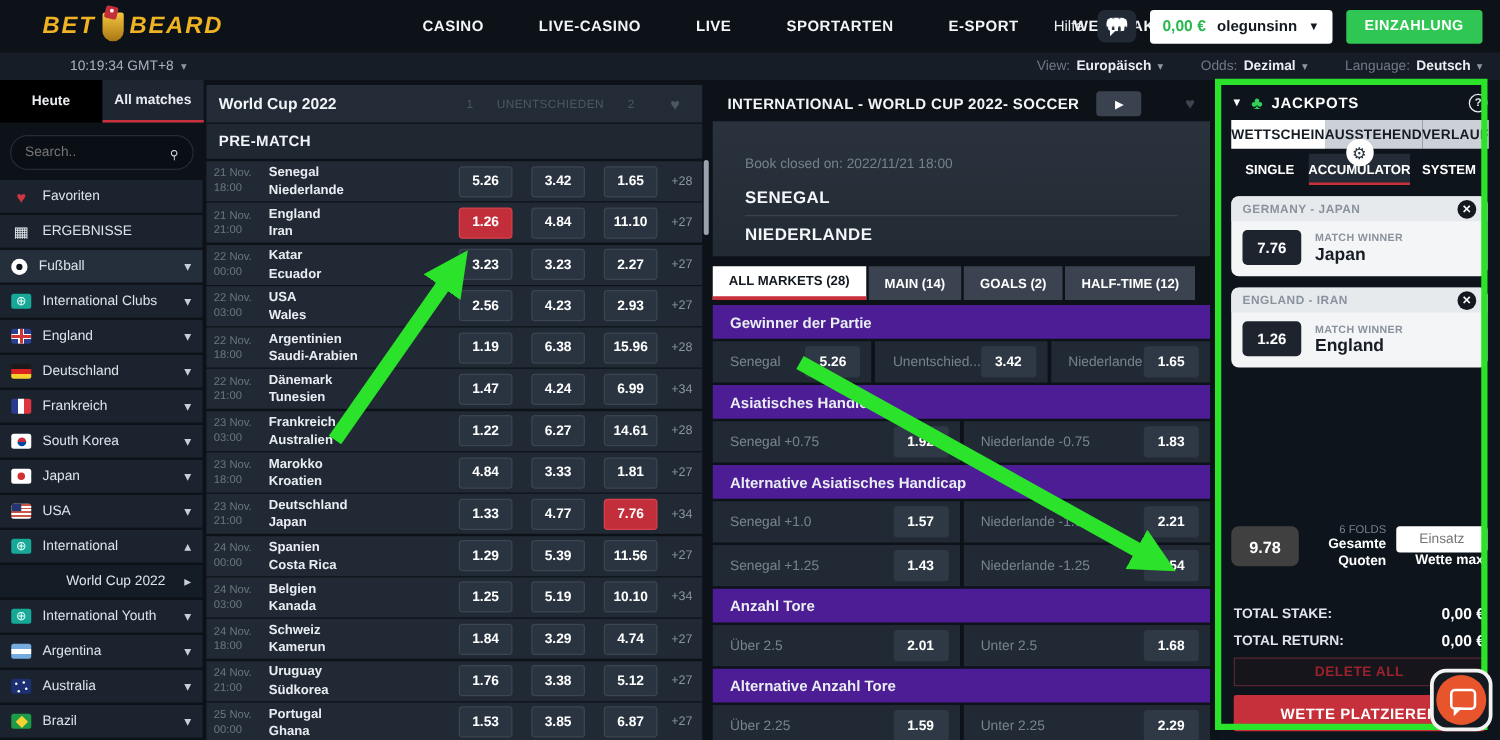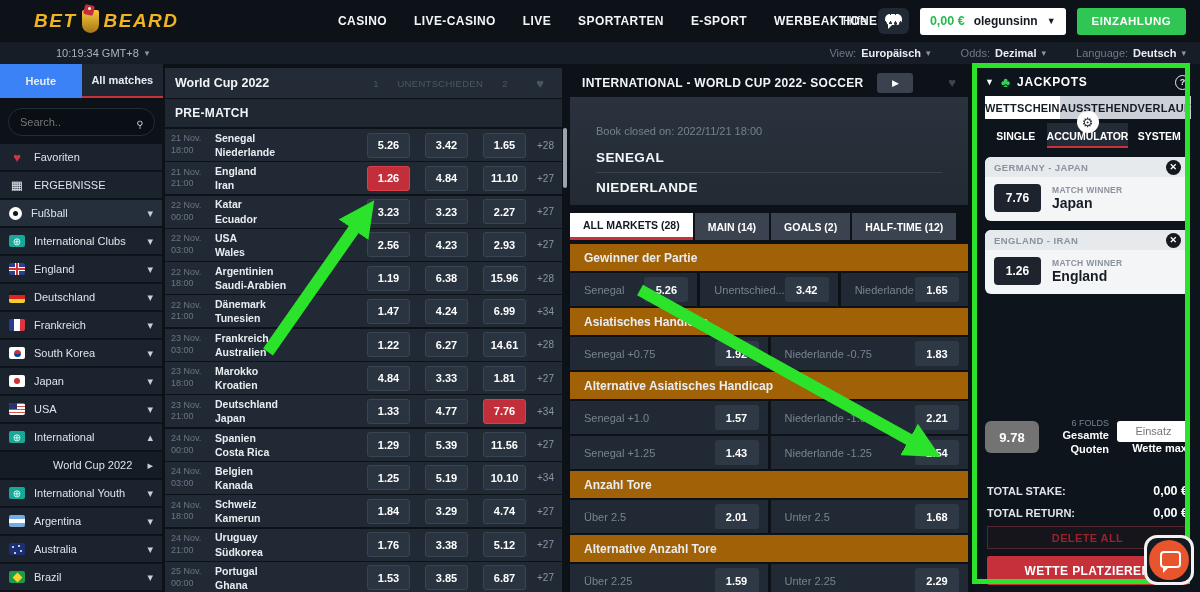--- a/index.html
+++ b/index.html
@@ -5,21 +5,21 @@
   *{margin:0;padding:0;box-sizing:border-box}
   html,body{width:1200px;height:592px;overflow:hidden;background:#0c1218;font-family:"Liberation Sans",sans-serif}
   .stage{position:relative;width:1200px;height:592px;background:#0c1218}
 
   
   .topbar{position:absolute;left:0;top:0;width:1200px;height:42px;background:#0c1218;display:flex;align-items:center;z-index:2}
   .logo{display:flex;align-items:center;gap:5px;margin-left:34px;font-style:italic;font-weight:bold;font-size:19px;color:#f0b324;letter-spacing:1.5px}
   .logo-beard{width:17px;height:23px;position:relative;background:linear-gradient(#f6c73e,#a87614);border-radius:2px 2px 9px 9px}
   .logo-beard::before{content:"";position:absolute;top:-5px;left:2px;width:10px;height:10px;background:#c22f3a;border-radius:2px;transform:rotate(14deg)}
   .logo-beard::after{content:"";position:absolute;top:-3px;left:6px;width:3px;height:3px;background:#fff;border-radius:50%}
-  .nav{position:absolute;left:338px;display:flex;gap:27px}
+  .nav{position:absolute;left:338px;display:flex;gap:44px}
   .nav-item{font-weight:bold;font-size:12px;color:#f3f6f9;letter-spacing:.4px;cursor:pointer}
   .tb-right{position:absolute;right:14px;display:flex;align-items:center;gap:11px}
   .help{font-size:12px;color:#e9eef3}
   .chatbtn{width:31px;height:26px;background:#212a34;border-radius:6px;position:relative;cursor:pointer}
   .chatbtn::before{content:"";position:absolute;left:7px;top:6px;width:17px;height:11px;background:#fff;border-radius:5px;background-image:radial-gradient(#2a323c 1px,transparent 1.3px);background-size:5px 11px;background-position:3px 4px}
   .chatbtn::after{content:"";position:absolute;left:10px;top:16px;border-top:5px solid #fff;border-right:5px solid transparent}
   .balance-pill{height:27px;background:#fff;border-radius:3px;display:flex;align-items:center;padding:0 10px;gap:9px;cursor:pointer}
   .bal{color:#27b94e;font-weight:bold;font-size:12.5px}
   .uname{color:#141a22;font-weight:bold;font-size:12px}
   .caret{font-size:9px;color:#141a22}
@@ -30,21 +30,21 @@
   .sb-time{margin-left:56px;color:#aab3bd;display:flex;gap:6px;align-items:center;cursor:pointer}
   .sb-right{margin-left:auto;margin-right:14px;display:flex;gap:30px}
   .sb-group{display:flex;gap:5px;align-items:center;cursor:pointer}
   .sb-label{color:#6f7a86}
   .sb-value{color:#eaeef2;font-weight:bold}
   .sb-caret{color:#8d97a2;font-size:9px}
 
   
   .sidebar{position:absolute;left:0;top:64px;width:163px;height:528px;background:#0c1218}
   .side-tabs{display:flex;height:34px}
-  .stab{flex:1;display:flex;align-items:center;justify-content:center;font-size:11px;font-weight:bold;color:#e8ecf0;background:#3b82f6;cursor:pointer}
+  .stab{flex:1;display:flex;align-items:center;justify-content:center;font-size:11px;font-weight:bold;color:#e8ecf0;background:#000000;cursor:pointer}
   .stab.active{background:#1d2631;border-bottom:2px solid #c8303a}
   .search{margin:10px 8px 8px;height:28px;background:#0a0f15;border:1px solid #232c37;border-radius:15px;display:flex;align-items:center;padding:0 11px}
   .search input{background:transparent;border:none;outline:none;color:#9aa4af;font-size:11px;width:100px;font-family:inherit}
   .mag{margin-left:auto;color:#e6ebf0;font-size:15px;transform:rotate(-45deg);line-height:1;cursor:pointer}
   .side-item{height:26px;margin:0 1px 2px 0;background:#1b242e;display:flex;align-items:center;padding:0 9px;cursor:pointer}
   .side-item.active{background:#252f3b}
   .side-item.sub{background:#141c26;padding-left:28px}
   .slabel{font-size:11px;color:#dde3e9;margin-left:9px;white-space:nowrap}
   .chev{margin-left:auto;color:#c8cfd6;font-size:9px}
   .chev.down::after{content:"▾";font-size:11px}
@@ -102,21 +102,21 @@
   .ev-play{width:36px;height:20px;background:#39424e;border-radius:3px;color:#fff;font-size:9px;display:flex;align-items:center;justify-content:center;cursor:pointer}
   .ev-heart{margin-left:auto;color:#3c4652;font-size:13px;cursor:pointer}
   .ev-hero{height:108px;background:linear-gradient(#2a323d,#222a33);padding:28px 26px 0;position:relative}
   .ev-book{font-size:11px;color:#76818d;margin-bottom:13px}
   .ev-team{font-weight:bold;font-size:13.5px;color:#f4f7fa;letter-spacing:.4px}
   .ev-div{height:1px;background:#39424d;margin:7px 0}
   .ev-tabs{display:flex;gap:2px;margin-top:8px;height:27px}
   .etab{padding:0 13px;display:flex;align-items:center;background:#3a434f;color:#fff;font-weight:bold;font-size:10.5px;cursor:pointer}
   .etab.active{background:#fff;color:#131920;border-bottom:3px solid #c8303a}
   .markets{margin-top:4px}
-  .mhead{height:27px;background:#a16207;display:flex;align-items:center;padding:0 14px;font-size:12px;font-weight:bold;color:#e9edf2;margin-bottom:2px}
+  .mhead{height:27px;background:#4c1d95;display:flex;align-items:center;padding:0 14px;font-size:12px;font-weight:bold;color:#e9edf2;margin-bottom:2px}
   .morow{display:flex;gap:3px;margin-bottom:2px}
   .mopt{flex:1;height:33px;background:#212a34;display:flex;align-items:center;justify-content:space-between;padding:0 9px 0 14px;cursor:pointer}
   .mlabel{font-size:11px;color:#79838f}
   .mval{min-width:44px;height:25px;background:#2f3945;border-radius:3px;display:flex;align-items:center;justify-content:center;font-weight:bold;font-size:11px;color:#fff}
 
   
   .betslip{position:absolute;left:975px;top:64px;width:225px;height:528px;background:#0e141b;padding:6px 10px;z-index:1}
   .bs-head{height:24px;display:flex;align-items:center;gap:7px}
   .bs-caret{color:#fff;font-size:9px;cursor:pointer}
   .bs-clover{color:#35d05a;font-size:14px}
@@ -130,21 +130,21 @@
   .bsmode{flex:1;display:flex;align-items:center;justify-content:center;font-weight:bold;font-size:10.5px;color:#fff;cursor:pointer}
   .bsmode.active{background:#232b36;box-shadow:inset 0 -2px 0 #c8303a}
   .bcard{background:#f3f5f7;border-radius:6px;margin-top:9px;overflow:hidden}
   .bcard-h{height:20px;background:#e7eaed;display:flex;align-items:center;padding:0 9px;font-size:9.5px;font-weight:bold;color:#8a929d;letter-spacing:.4px}
   .bclose{margin-left:auto;width:15px;height:15px;border-radius:50%;background:#15191f;color:#fff;font-size:9px;display:flex;align-items:center;justify-content:center;cursor:pointer}
   .bcard-b{display:flex;align-items:center;gap:11px;padding:7px 9px 9px}
   .bodds{width:47px;height:28px;background:#1d242e;border-radius:4px;color:#fff;font-weight:bold;font-size:12px;display:flex;align-items:center;justify-content:center}
   .bmarket{font-size:8.5px;color:#8a929d;font-weight:bold;letter-spacing:.3px}
   .bpick{font-size:14px;color:#171d25;font-weight:bold}
   .bs-stake{position:absolute;left:10px;right:10px;top:354px;display:flex;align-items:center;gap:8px}
-  .btotal-odds{width:54px;height:32px;background:#737373;border-radius:6px;color:#fff;font-weight:bold;font-size:13px;display:flex;align-items:center;justify-content:center;flex:none}
+  .btotal-odds{width:54px;height:32px;background:#404040;border-radius:6px;color:#fff;font-weight:bold;font-size:13px;display:flex;align-items:center;justify-content:center;flex:none}
   .bfold-col{width:62px;display:flex;flex-direction:column;align-items:flex-end;line-height:1.25}
   .bfolds{color:#76818d;font-size:9px}
   .bquoten{color:#fff;font-weight:bold;font-size:11px;text-align:right}
   .bstake-col{flex:1;display:flex;flex-direction:column;align-items:flex-end}
   .bstake-col input{height:21px;border:none;border-radius:3px;background:#fff;text-align:center;font-size:11px;color:#6e767f;outline:none;width:100%;font-family:inherit}
   .bmax{color:#fff;font-weight:bold;font-size:11px;text-align:center;margin-top:0}
   .bs-trow{position:absolute;left:12px;right:12px;display:flex;justify-content:space-between;align-items:center}
   .btlabel{color:#dfe5ea;font-weight:bold;font-size:11px}
   .btval{color:#fff;font-weight:bold;font-size:12.5px}
   .btn-delete{position:absolute;left:12px;right:12px;top:462px;height:23px;border:1px solid #55262e;background:rgba(200,48,58,.04);color:#99222e;font-weight:bold;font-size:11px;display:flex;align-items:center;justify-content:center;letter-spacing:.4px;cursor:pointer}

